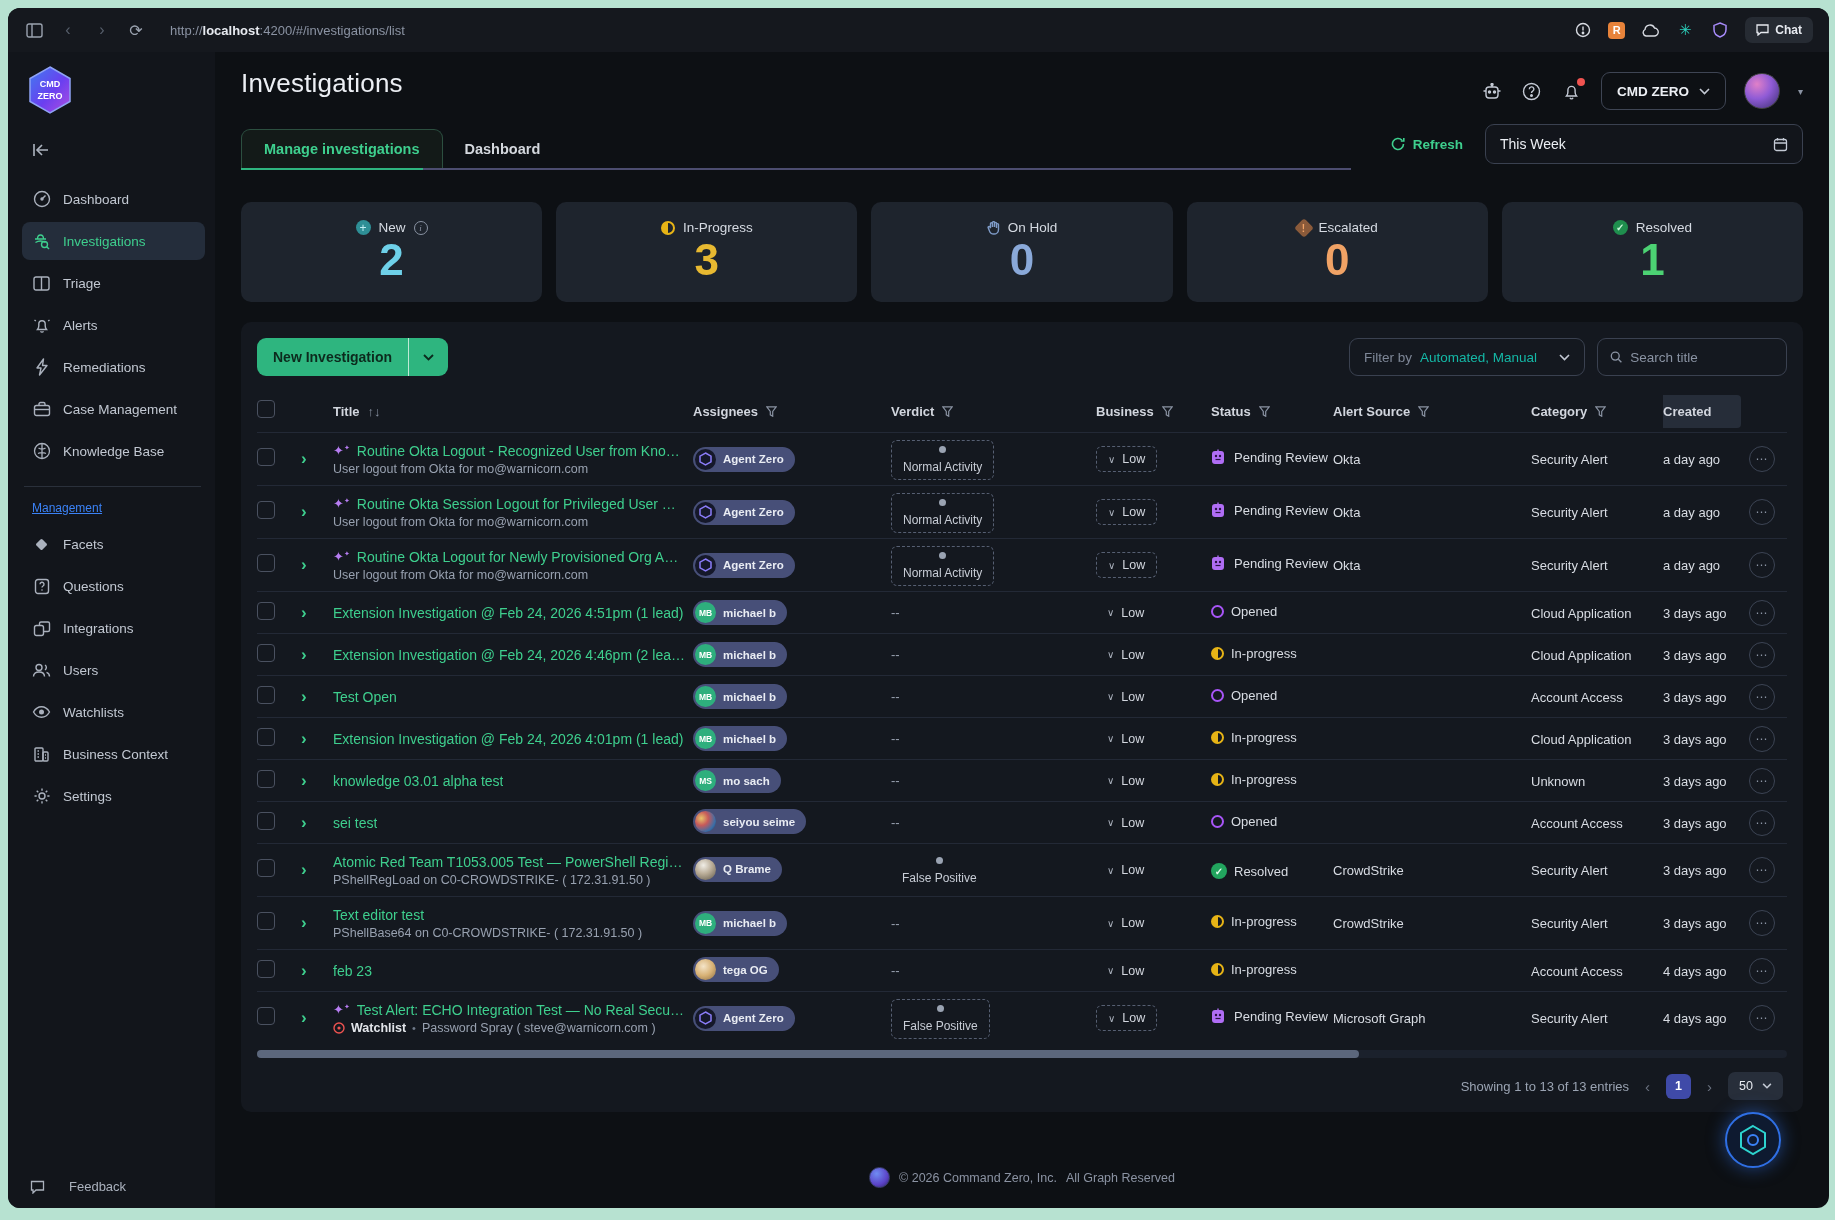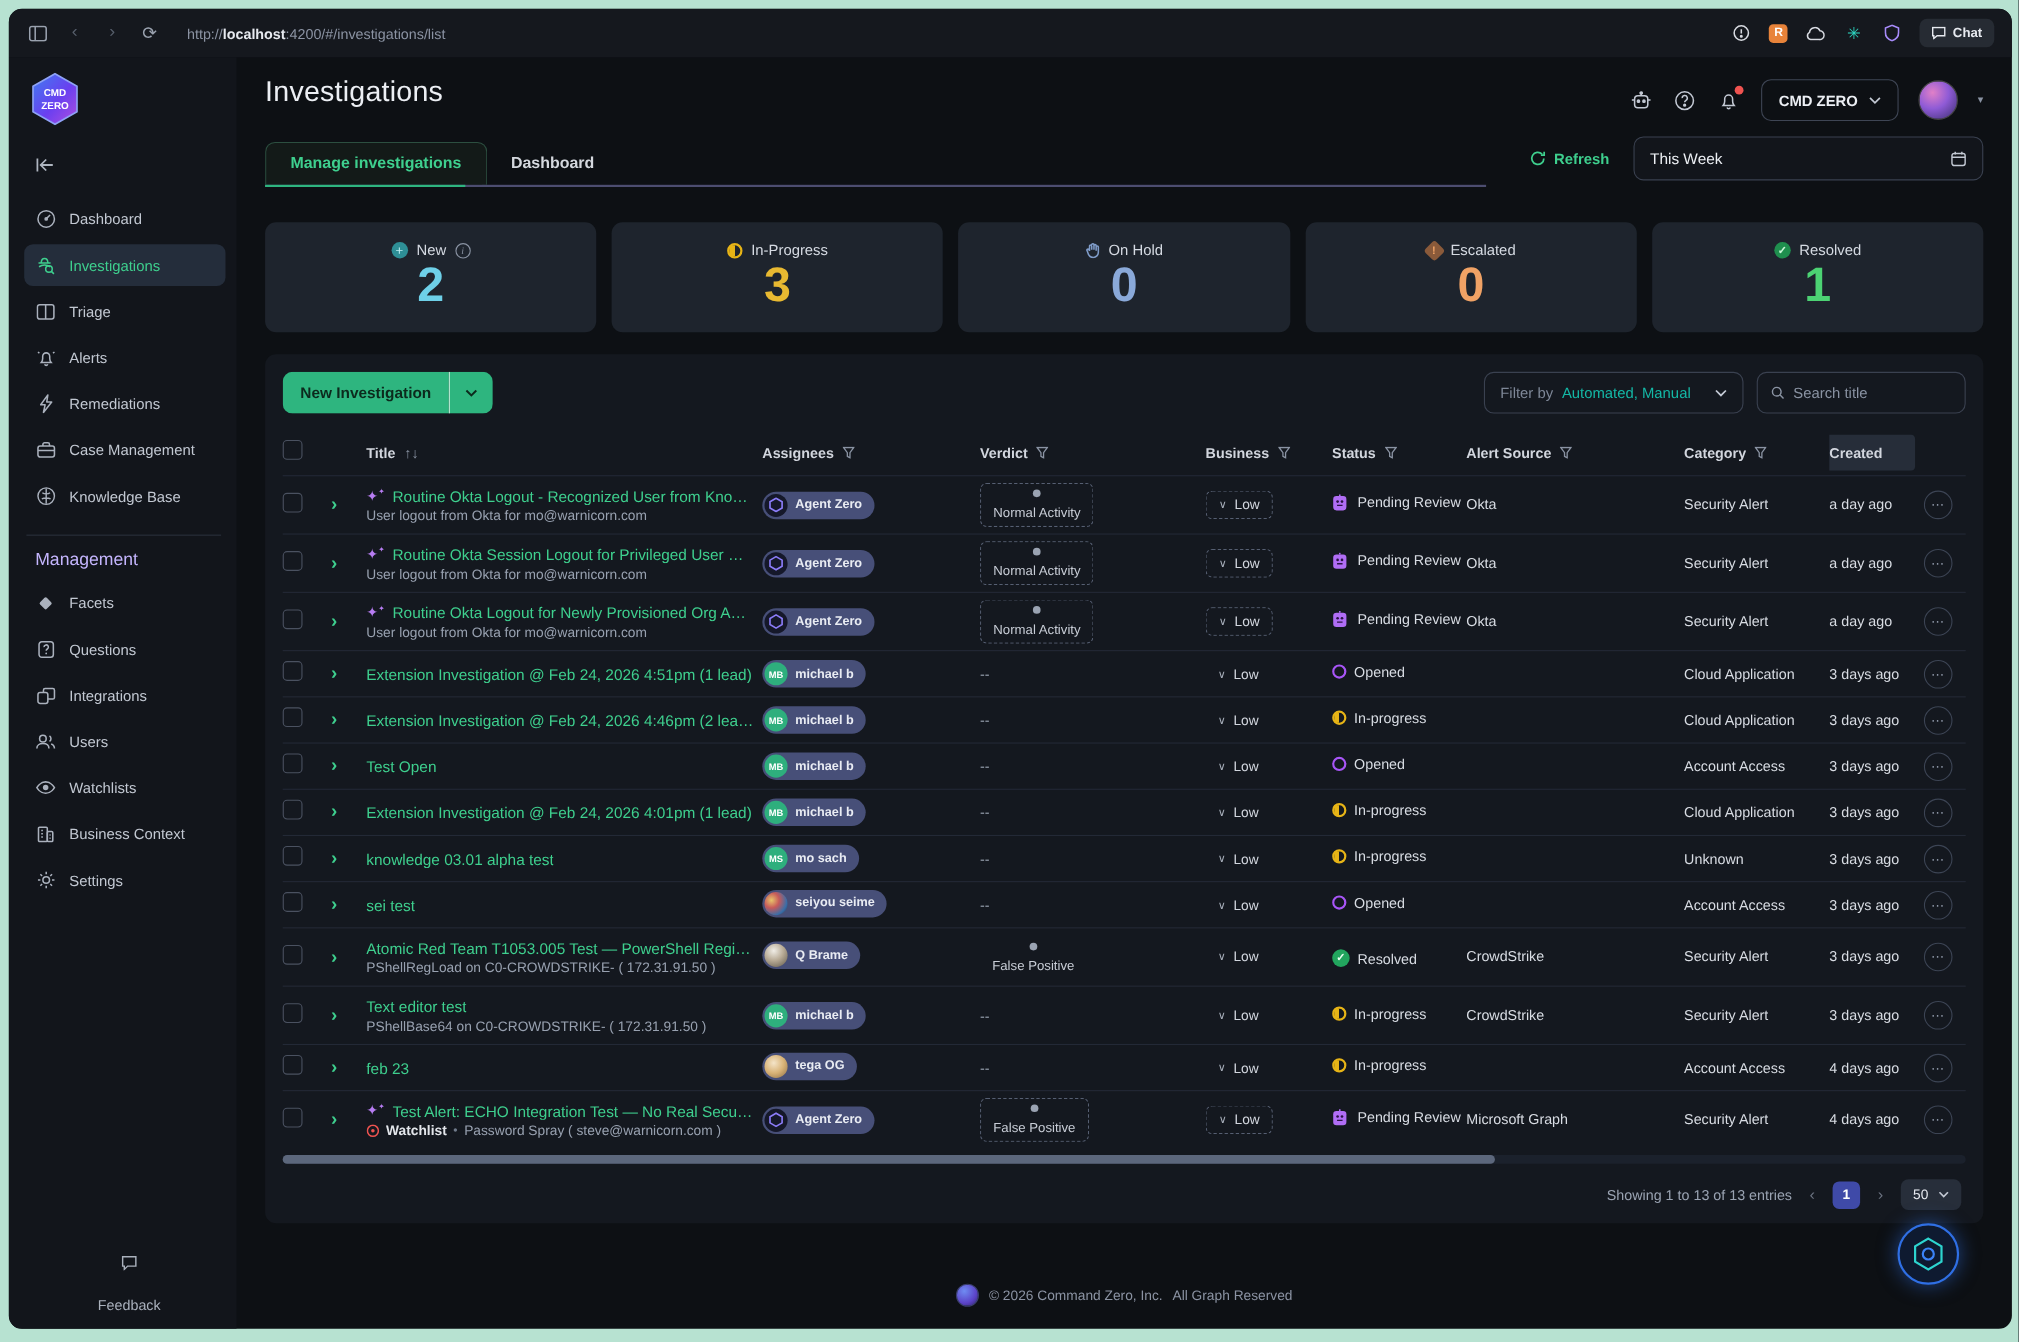--- a/index.html
+++ b/index.html
@@ -20,22 +20,22 @@
   
   .app { flex:1; display:flex; min-height:0; }
   .sidebar { width:207px; background:#12151b; display:flex; flex-direction:column; padding:14px 10px 14px 14px; flex:0 0 auto; }
   .brand-hex { width:44px; height:48px; margin-left:6px; }
   .collapse-btn { margin:28px 0 18px 10px; color:#aeb5c0; width:20px; height:20px; }
   .nav-item { display:flex; align-items:center; gap:12px; height:38px; padding:0 10px; border-radius:8px; color:#c2c8d2; font-size:13.5px; cursor:pointer; margin-bottom:4px; }
   .nav-item .nav-ic { width:19px; height:19px; display:flex; align-items:center; justify-content:center; color:#aab1bd; }
   .nav-item.active { background:#242d3b; color:#3ecf8e; }
   .nav-item.active .nav-ic { color:#3ecf8e; }
   .nav-sep { border-top:1px solid #2a303b; margin:12px 4px 12px 2px; }
-  .nav-section { color:#c4b5fd; font-size:16px; margin:2px 0 10px 10px; }
-  .feedback { margin-top:auto; display:flex; align-items:center; gap:24px; color:#aab1bd; font-size:13px; padding-left:8px;flex-direction:column; }
+  .nav-section { color:#3b82f6; font-size:12px; margin:2px 0 10px 10px;text-decoration:underline; }
+  .feedback { margin-top:auto; display:flex; align-items:center; gap:24px; color:#aab1bd; font-size:13px; padding-left:8px; }
 
   
   .main { flex:1; display:flex; flex-direction:column; padding:16px 26px 0 26px; min-width:0; }
   .page-head { display:flex; align-items:flex-start; justify-content:space-between; }
   .page-title { color:#eceff4; font-size:26px; font-weight:500; letter-spacing:.2px; }
   .head-ctrls { display:flex; align-items:center; gap:18px; margin-top:4px; }
   .hicon { color:#c3c9d4; width:22px; height:22px; position:relative; display:flex; align-items:center; justify-content:center; }
   .bell-dot { position:absolute; top:-2px; right:-2px; width:8px; height:8px; border-radius:50%; background:#ef5350; }
   .org-btn { display:flex; align-items:center; gap:10px; border:1px solid #3e4554; border-radius:9px; height:38px; padding:0 15px; color:#eceff4; font-size:13.5px; font-weight:600; }
   .avatar-user { width:36px; height:36px; border-radius:50%; background:radial-gradient(circle at 35% 30%, #e080c8 0%, #8f5bd6 45%, #3a2e6e 100%); border:1px solid #444; }

